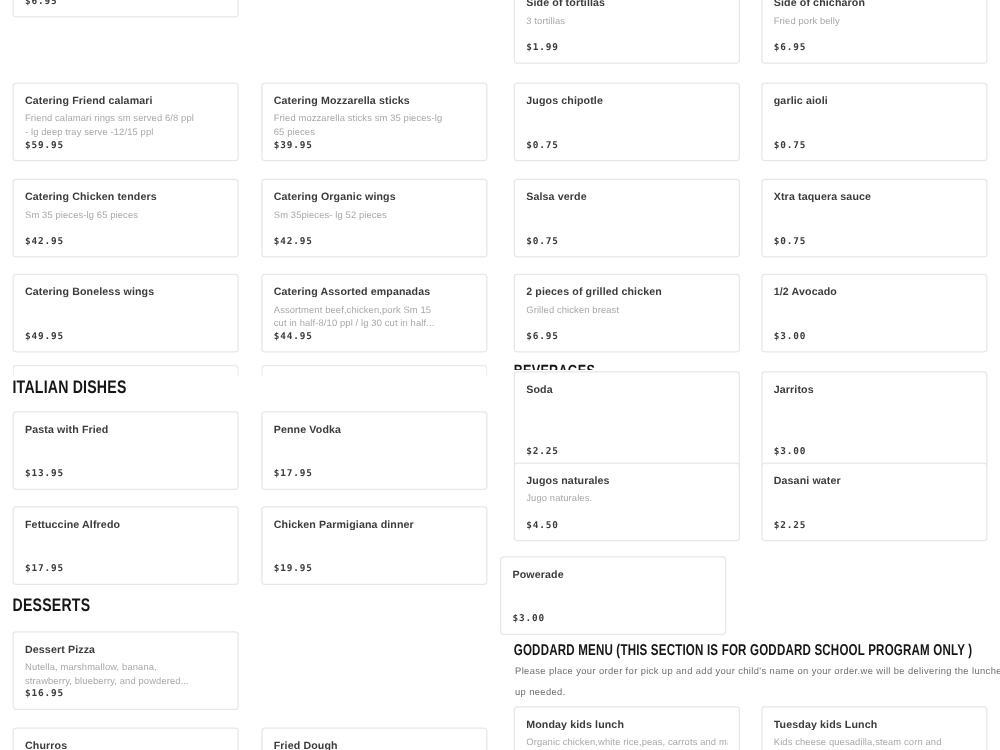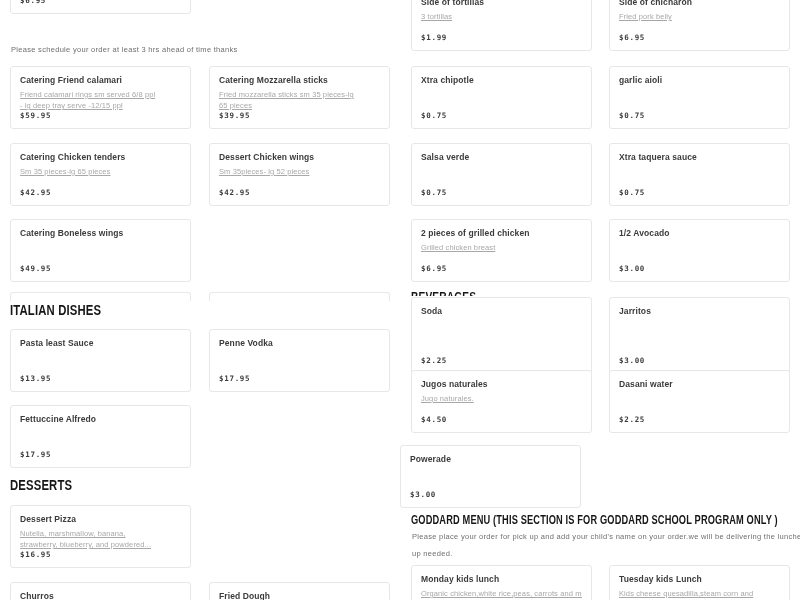--- a/index.html
+++ b/index.html
@@ -4,21 +4,21 @@
 <style>
   html,body{margin:0;padding:0;background:#ffffff;}
   #stage{position:relative;width:800px;height:600px;overflow:hidden;background:#ffffff;
          font-family:"Liberation Sans", sans-serif;}
 
   
   .card{position:absolute;width:181px;height:63px;background:#fff;border:1px solid #e7e7e7;
         border-radius:3px;padding:8px 9px;box-sizing:border-box;cursor:pointer;}
   .card .t{font-size:8.5px;font-weight:700;color:#3b3b3b;letter-spacing:.1px;margin-bottom:4px;
            white-space:nowrap;overflow:hidden;}
-  .card .d{font-size:7.5px;color:#a8a8a8;line-height:11px;letter-spacing:.1px;white-space:nowrap;overflow:hidden;text-decoration:underline;}
+  .card .d{font-size:7.5px;color:#a8a8a8;line-height:11px;letter-spacing:.1px;white-space:nowrap;overflow:hidden;}
   .card .p{position:absolute;left:9px;bottom:8px;font-family:"DejaVu Sans Mono", monospace;
            font-size:7.5px;font-weight:700;color:#3b3b3b;letter-spacing:.7px;}
   .card.short{height:77px;}
 
   
   .h{position:absolute;font-weight:800;color:#161616;font-size:14.5px;letter-spacing:.2px;
      white-space:nowrap;}
   .h > span{display:inline-block;transform:scaleX(.78);transform-origin:0 50%;}
   .h2{position:absolute;font-weight:800;color:#161616;font-size:12.5px;letter-spacing:.2px;
       white-space:nowrap;}
@@ -46,54 +46,59 @@
     <div class="t">Side of tortillas</div>
     <div class="d">3 tortillas</div>
     <div class="p">$1.99</div>
   </div>
   <div class="card" style="left:609px;top:-12px">
     <div class="t">Side of chicharon</div>
     <div class="d">Fried pork belly</div>
     <div class="p">$6.95</div>
   </div>
 
-  <div class="sub" style="left:11px;top:45px">Please schedule your order at least 3 hrs ahead of time thanks</div>
 
   <div class="card" style="left:10px;top:66px">
     <div class="t">Catering Friend calamari</div>
     <div class="d">Friend calamari rings sm served 6/8 ppl</div>
     <div class="d">- lg deep tray serve -12/15 ppl</div>
     <div class="p">$59.95</div>
   </div>
   <div class="card" style="left:209px;top:66px">
     <div class="t">Catering Mozzarella sticks</div>
     <div class="d">Fried mozzarella sticks sm 35 pieces-lg</div>
     <div class="d">65 pieces</div>
     <div class="p">$39.95</div>
   </div>
   <div class="card" style="left:10px;top:143px">
     <div class="t">Catering Chicken tenders</div>
     <div class="d">Sm 35 pieces-lg 65 pieces</div>
     <div class="p">$42.95</div>
   </div>
   <div class="card" style="left:209px;top:143px">
-    <div class="t">Dessert Chicken wings</div>
+    <div class="t">Catering Organic wings</div>
     <div class="d">Sm 35pieces- lg 52 pieces</div>
     <div class="p">$42.95</div>
   </div>
   <div class="card" style="left:10px;top:219px">
     <div class="t">Catering Boneless wings</div>
     <div class="p">$49.95</div>
   </div>
+  <div class="card" style="left:209px;top:219px">
+    <div class="t">Catering Assorted empanadas</div>
+    <div class="d">Assortment beef,chicken,pork Sm 15</div>
+    <div class="d">cut in half-8/10 ppl / lg 30 cut in half...</div>
+    <div class="p">$44.95</div>
+  </div>
 
   <div class="sliver" style="left:10px;top:292px"></div>
   <div class="sliver" style="left:209px;top:292px"></div>
 
   <div class="card" style="left:411px;top:66px">
-    <div class="t">Xtra chipotle</div>
+    <div class="t">Jugos chipotle</div>
     <div class="p">$0.75</div>
   </div>
   <div class="card" style="left:609px;top:66px">
     <div class="t">garlic aioli</div>
     <div class="p">$0.75</div>
   </div>
   <div class="card" style="left:411px;top:143px">
     <div class="t">Salsa verde</div>
     <div class="p">$0.75</div>
   </div>
@@ -131,30 +136,34 @@
     <div class="p">$2.25</div>
   </div>
   <div class="card" style="left:400px;top:445px">
     <div class="t">Powerade</div>
     <div class="p">$3.00</div>
   </div>
 
   <div class="h" style="left:10px;top:302px"><span>ITALIAN DISHES</span></div>
 
   <div class="card" style="left:10px;top:329px">
-    <div class="t">Pasta least Sauce</div>
+    <div class="t">Pasta with Fried</div>
     <div class="p">$13.95</div>
   </div>
   <div class="card" style="left:209px;top:329px">
     <div class="t">Penne Vodka</div>
     <div class="p">$17.95</div>
   </div>
   <div class="card" style="left:10px;top:405px">
     <div class="t">Fettuccine Alfredo</div>
     <div class="p">$17.95</div>
+  </div>
+  <div class="card" style="left:209px;top:405px">
+    <div class="t">Chicken Parmigiana dinner</div>
+    <div class="p">$19.95</div>
   </div>
 
   <div class="h" style="left:10px;top:477px"><span>DESSERTS</span></div>
 
   <div class="card" style="left:10px;top:505px">
     <div class="t">Dessert Pizza</div>
     <div class="d">Nutella, marshmallow, banana,</div>
     <div class="d">strawberry, blueberry, and powdered...</div>
     <div class="p">$16.95</div>
   </div>

